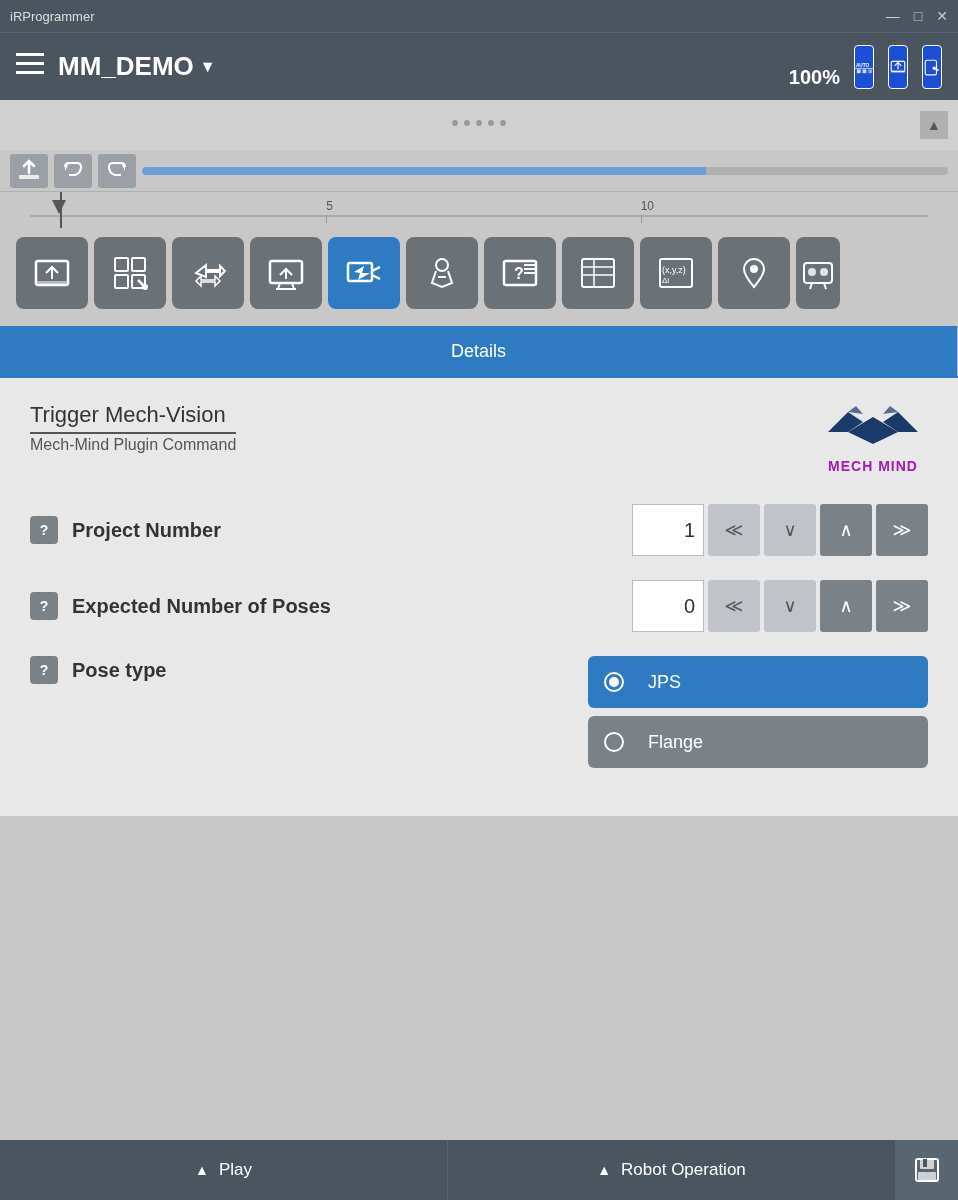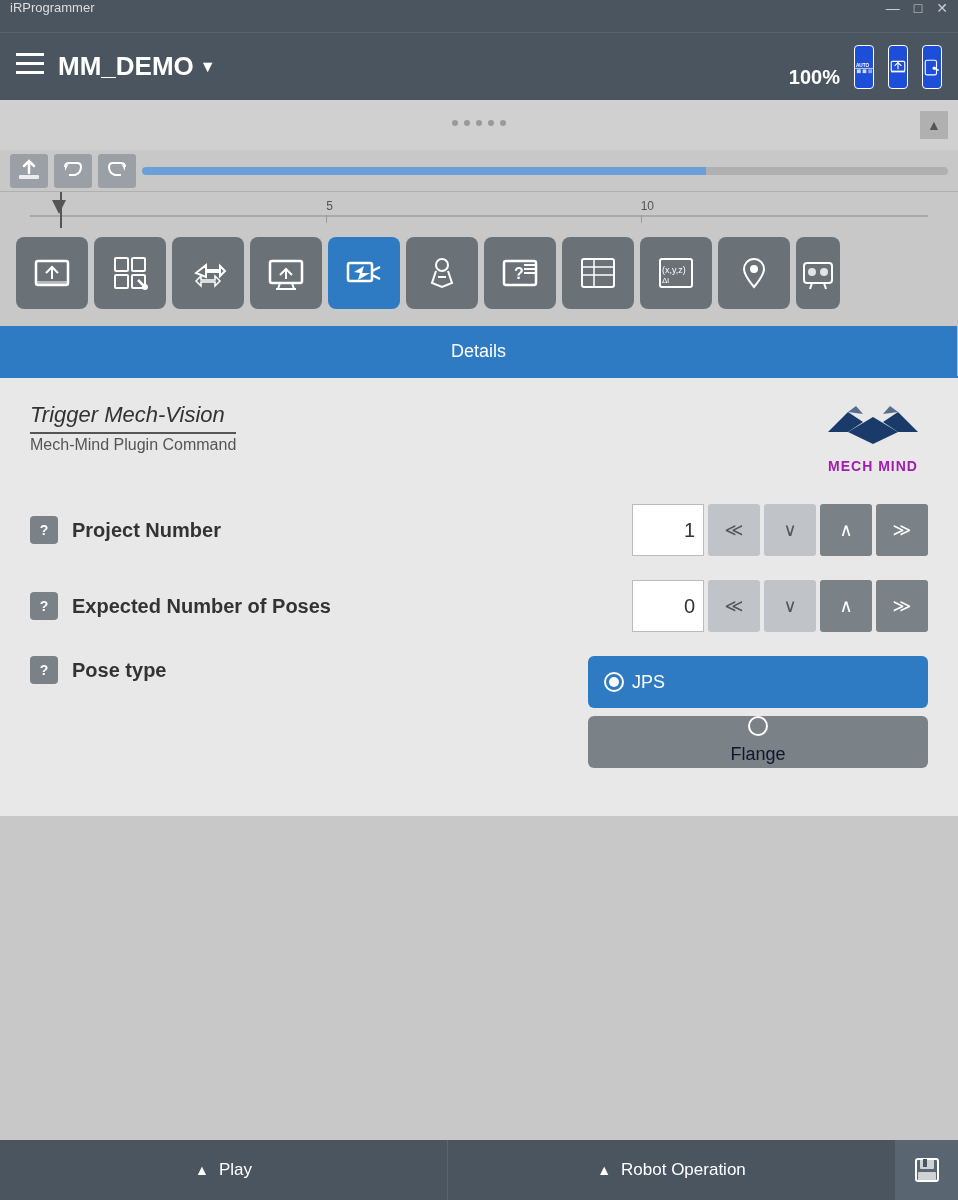--- a/index.html
+++ b/index.html
@@ -11,21 +11,21 @@
       overflow: hidden;
       position: relative;
     }
 
     
     .titlebar {
       width: 100%;
       height: 32px;
       background: #4a5560;
       display: flex;
-      align-items: flex-start;
+      align-items: center;
       padding: 0 10px;
       justify-content: space-between;
     }
     .titlebar-left {
       color: #ddd;
       font-size: 13px;
     }
     .titlebar-controls {
       display: flex;
       gap: 14px;
@@ -260,21 +260,20 @@
       display: flex;
       flex-direction: column;
     }
     .command-title {
       font-size: 22px;
       color: #333;
       font-weight: normal;
       border-bottom: 2px solid #555;
       padding-bottom: 4px;
       margin-bottom: 2px;
-      font-style: italic;
     }
     .command-subtitle {
       font-size: 16px;
       color: #555;
     }
     .mech-mind-logo {
       display: flex;
       flex-direction: column;
       align-items: center;
       gap: 4px;
@@ -368,32 +367,31 @@
       gap: 8px;
       width: 340px;
     }
     .pose-option {
       width: 100%;
       height: 52px;
       border-radius: 6px;
       display: flex;
       align-items: center;
       padding: 0 16px;
-      gap: 8px;
+      gap: 24px;
       cursor: pointer;
       font-size: 18px;
     }
     .pose-option.selected {
       background: #2e7bc4;
       color: white;
     }
     .pose-option.unselected {
       background: #7a8288;
-      color: #0f172a;
-      flex-direction: column;
+      color: #ffffff;
     }
     .radio-circle {
       width: 20px;
       height: 20px;
       border-radius: 50%;
       border: 2px solid white;
       display: flex;
       align-items: center;
       justify-content: center;
       flex-shrink: 0;

